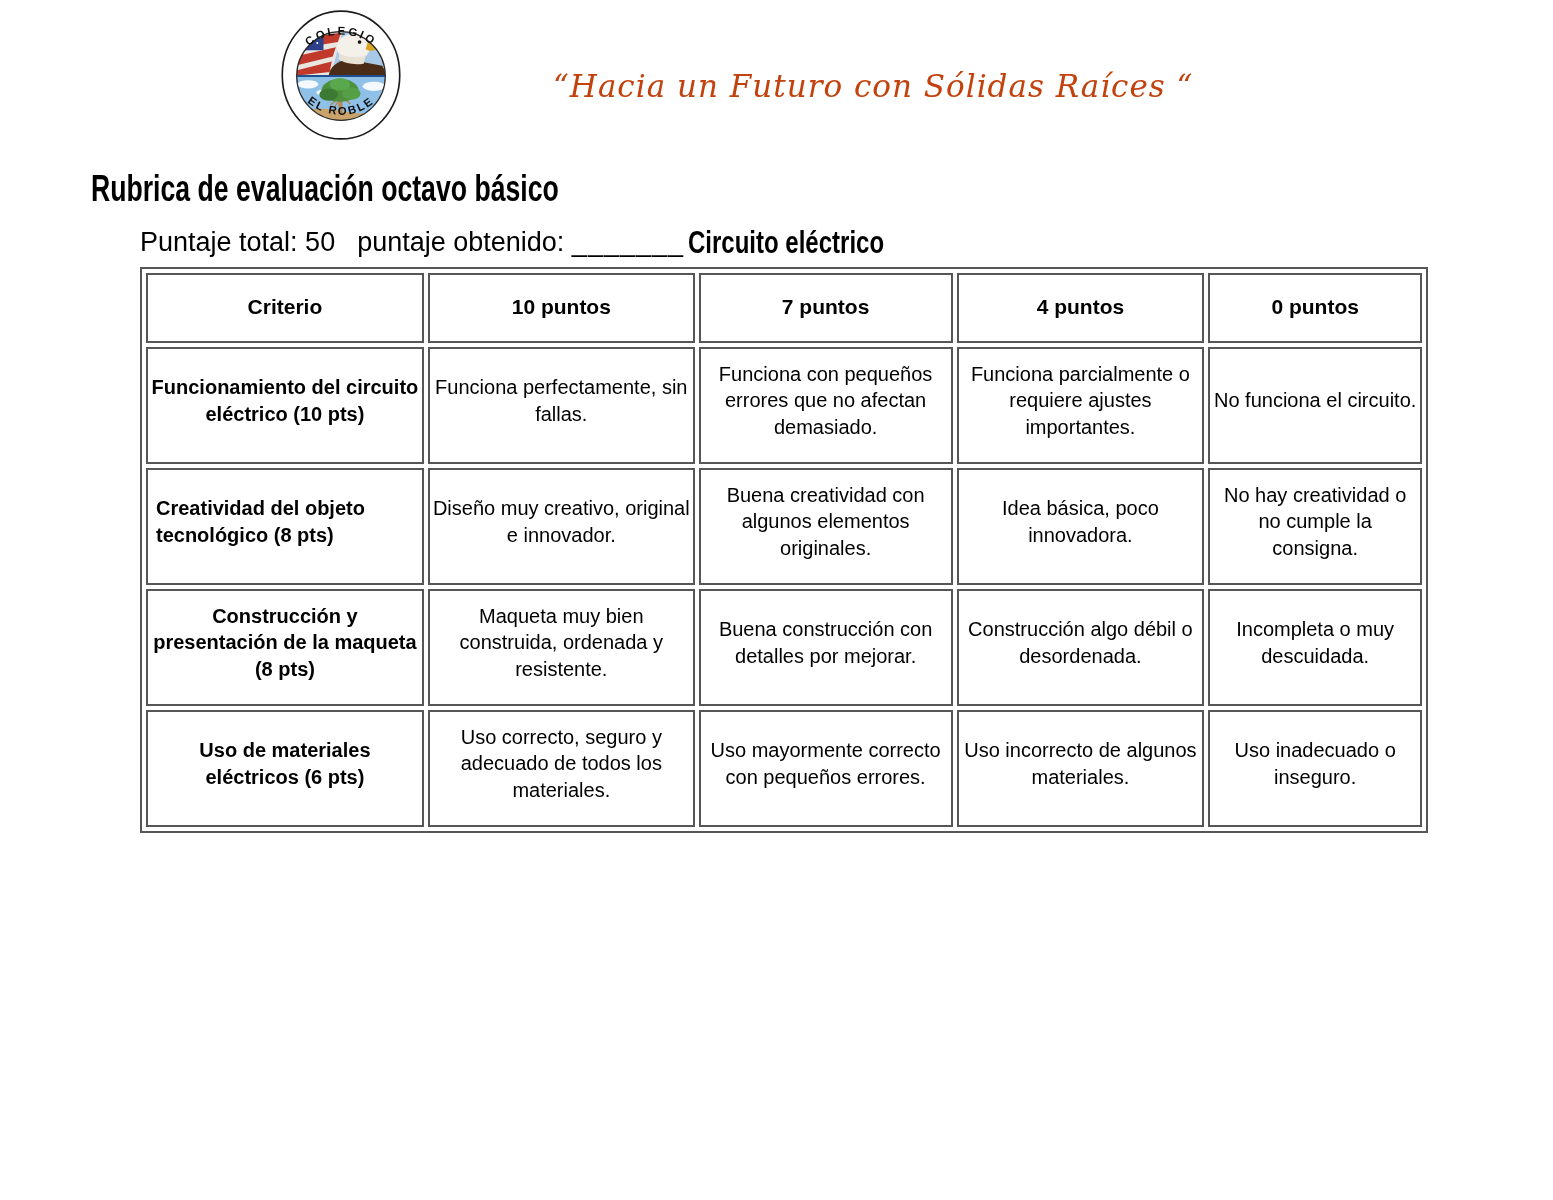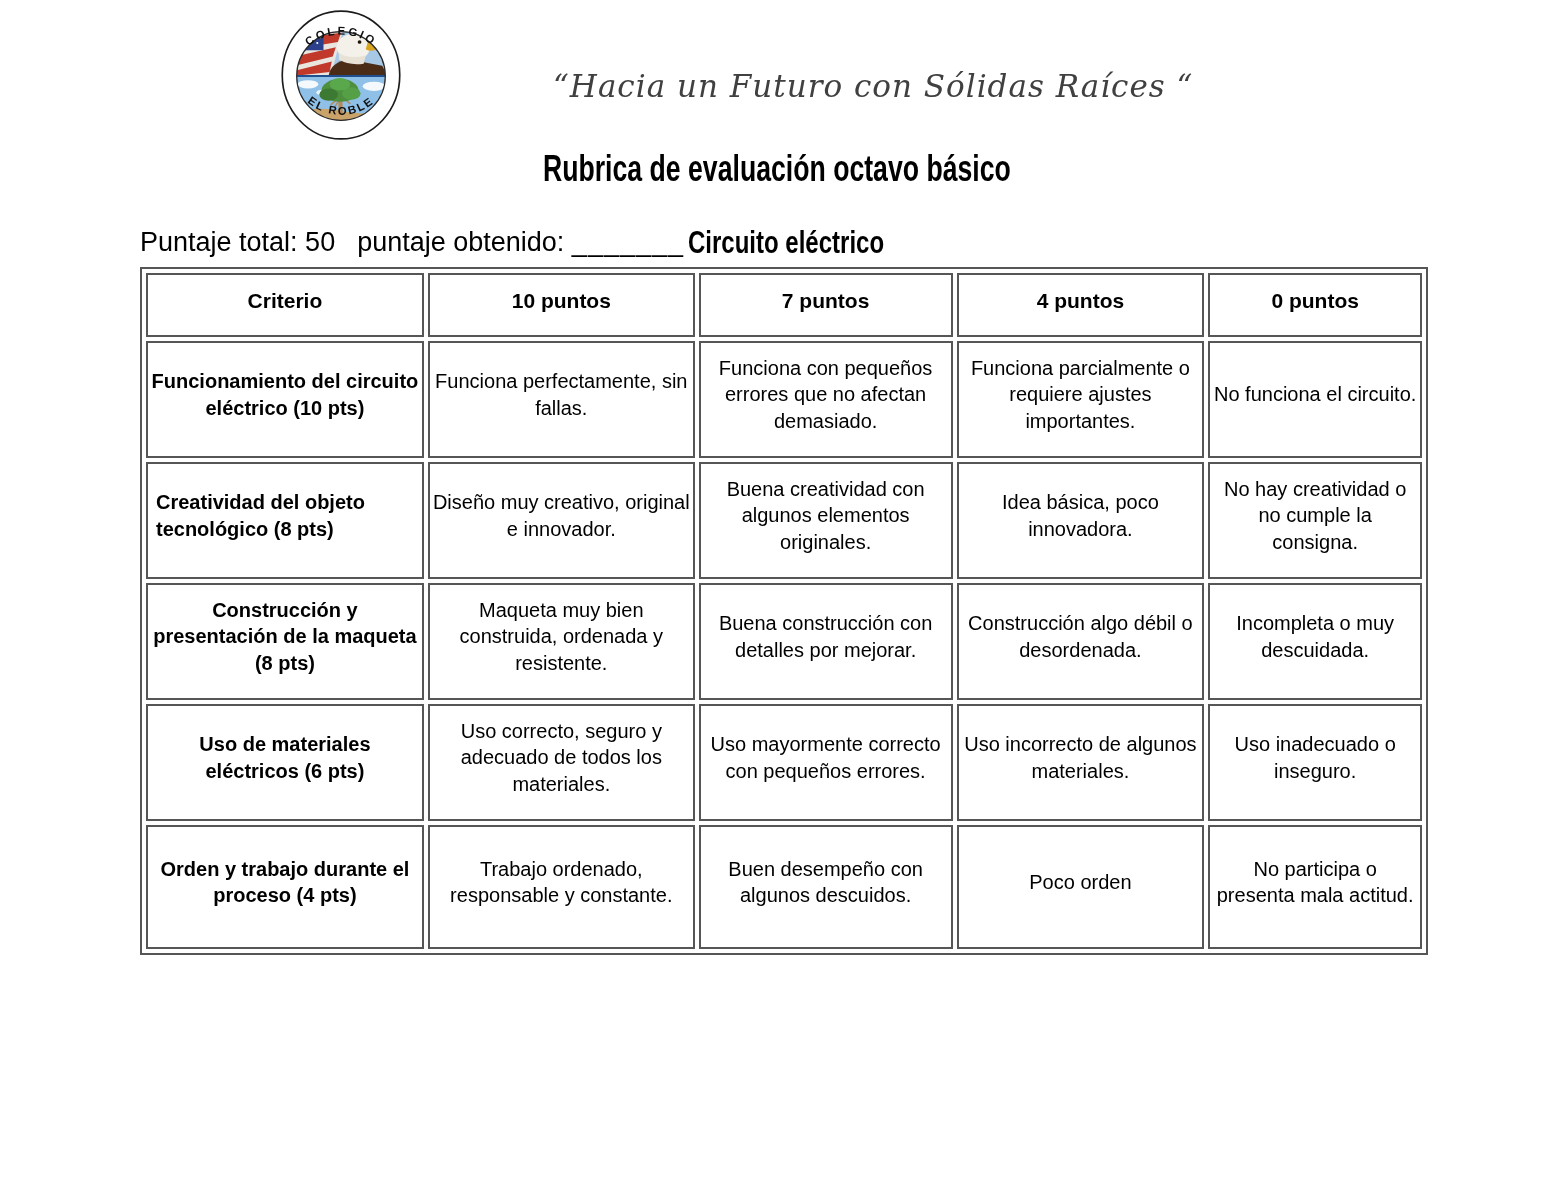--- a/index.html
+++ b/index.html
@@ -24,29 +24,29 @@
     top: 8px;
   }
   .motto {
     position: absolute;
     left: 553px;
     top: 68px;
     font-family: "DejaVu Serif", serif;
     font-style: italic;
     font-size: 31px;
     letter-spacing: 1px;
-    color: #404040;
+    color: #c2410c;
     white-space: nowrap;
   }
   .title-wrap {
     position: absolute;
-    top: 148px;
+    top: 168px;
     left: 0;
     width: 100%;
-    text-align: center;
+    text-align: left;
   }
   .doc-title {
     display: inline-block;
     font-weight: bold;
     font-size: 37px;
     letter-spacing: 0px;
     transform: scaleX(0.72);
     transform-origin: center;
     white-space: nowrap;
   }
@@ -96,21 +96,21 @@
     font-size: 20px;
     line-height: 1.32;
     padding: 2px 3px;
     overflow: hidden;
   }
   table.rubric th {
     font-weight: bold;
     font-size: 21px;
     height: 46px;
     vertical-align: top;
-    padding-top: 12px;
+    padding-top: 18px;
   }
   table.rubric td {
     height: 99px;
     vertical-align: middle;
     padding-bottom: 12px;
   }
   table.rubric tr.tall td {
     height: 106px;
   }
   td.criterio {
@@ -260,23 +260,16 @@
         <td>Construcción algo débil o desordenada.</td>
         <td>Incompleta o muy descuidada.</td>
       </tr>
       <tr>
         <td class="criterio">Uso de materiales eléctricos (6 pts)</td>
         <td>Uso correcto, seguro y adecuado de todos los materiales.</td>
         <td>Uso mayormente correcto con pequeños errores.</td>
         <td>Uso incorrecto de algunos materiales.</td>
         <td>Uso inadecuado o inseguro.</td>
       </tr>
-      <tr class="tall">
-        <td class="criterio">Orden y trabajo durante el proceso (4 pts)</td>
-        <td>Trabajo ordenado, responsable y constante.</td>
-        <td>Buen desempeño con algunos descuidos.</td>
-        <td>Poco orden</td>
-        <td>No participa o presenta mala actitud.</td>
-      </tr>
     </tbody>
   </table>
 
 </div>
 
 </body></html>

